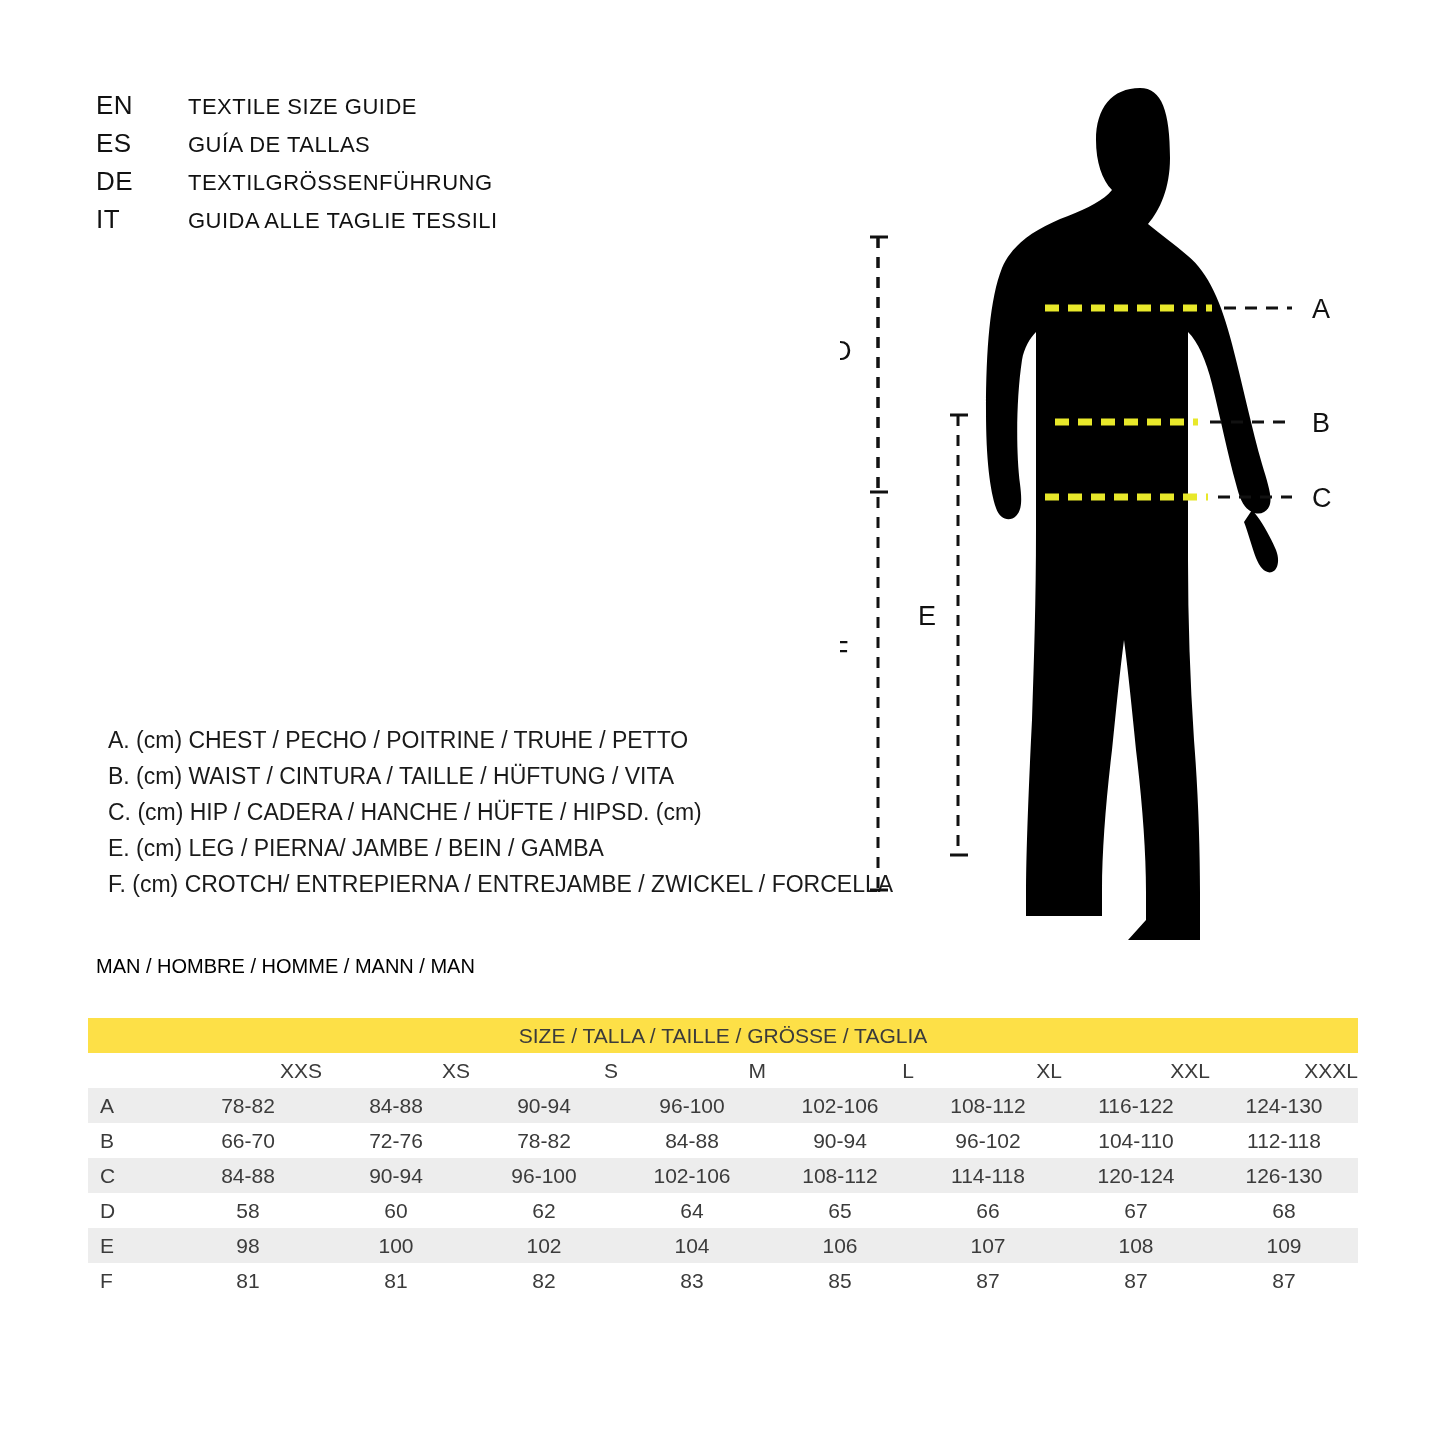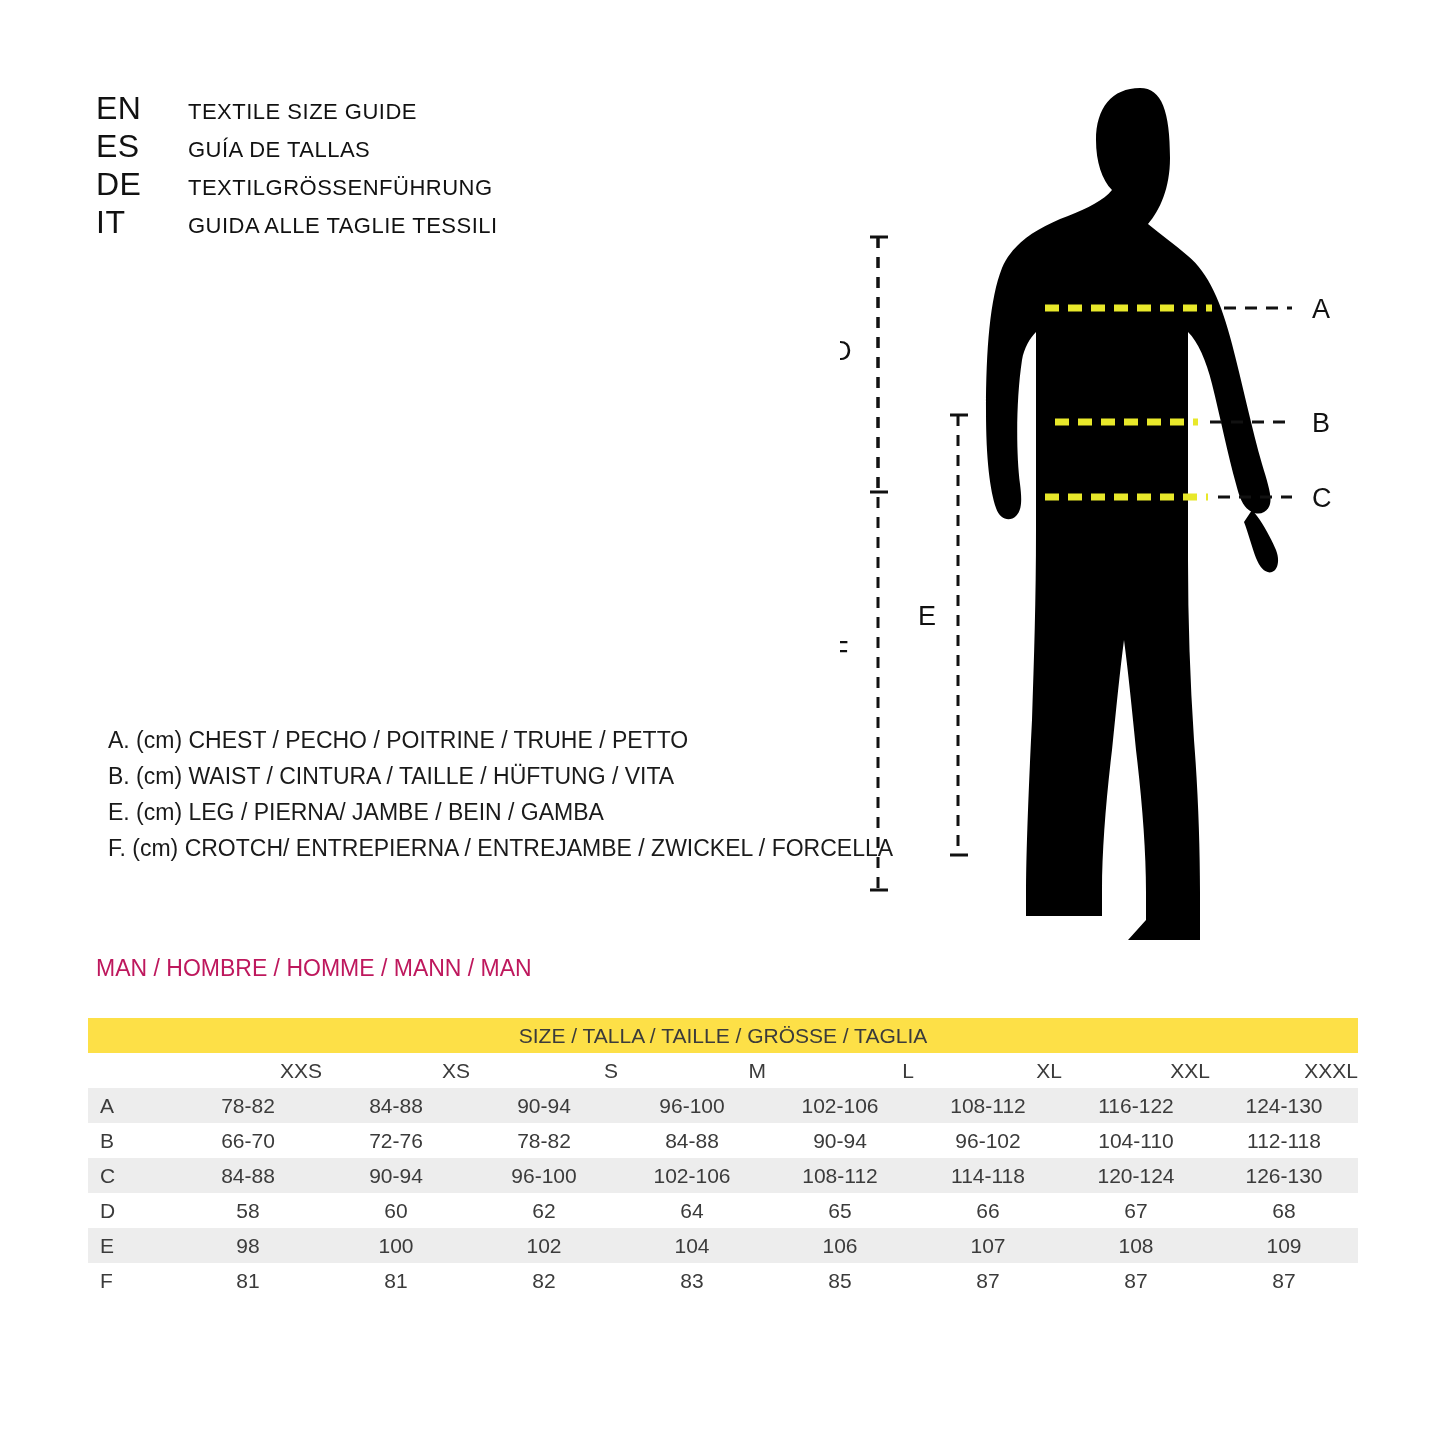--- a/index.html
+++ b/index.html
@@ -23,21 +23,21 @@
     top: 90px;
   }
   .title-row {
     display: flex;
     align-items: baseline;
     height: 38px;
     white-space: nowrap;
   }
   .title-lang {
     width: 92px;
-    font-size: 32px;
+    font-size: 26px;
     letter-spacing: 0.5px;
     color: #111;
   }
   .title-text {
     font-size: 22px;
     letter-spacing: 0.5px;
     color: #111;
   }
 
   
@@ -49,22 +49,22 @@
   .legend-line {
     font-size: 23px;
     line-height: 36px;
     color: #1a1a1a;
     white-space: nowrap;
   }
   .legend-gender {
     position: absolute;
     left: 96px;
     top: 955px;
-    font-size: 23px;
-    color: #be185d;
+    font-size: 20px;
+    color: #000000;
     white-space: nowrap;
   }
 
   
   .figure {
     position: absolute;
     left: 840px;
     top: 60px;
     width: 560px;
     height: 900px;
@@ -128,20 +128,21 @@
   </div>
   <div class="title-row">
     <span class="title-lang">IT</span>
     <span class="title-text">GUIDA ALLE TAGLIE TESSILI</span>
   </div>
 </div>
 
 <div class="legend">
   <div class="legend-line">A. (cm) CHEST / PECHO / POITRINE / TRUHE / PETTO</div>
   <div class="legend-line">B. (cm) WAIST / CINTURA / TAILLE / HÜFTUNG / VITA</div>
+  <div class="legend-line">C. (cm) HIP / CADERA / HANCHE / HÜFTE / HIPSD. (cm)</div>
   <div class="legend-line">E. (cm) LEG / PIERNA/ JAMBE / BEIN / GAMBA</div>
   <div class="legend-line">F. (cm) CROTCH/ ENTREPIERNA / ENTREJAMBE / ZWICKEL / FORCELLA</div>
 </div>
 <div class="legend-gender">MAN / HOMBRE / HOMME / MANN / MAN</div>
 
 <div class="figure">
   <svg width="560" height="900" viewBox="0 0 560 900" xmlns="http://www.w3.org/2000/svg">
 
     <g>
       <path fill="#000000" d="

